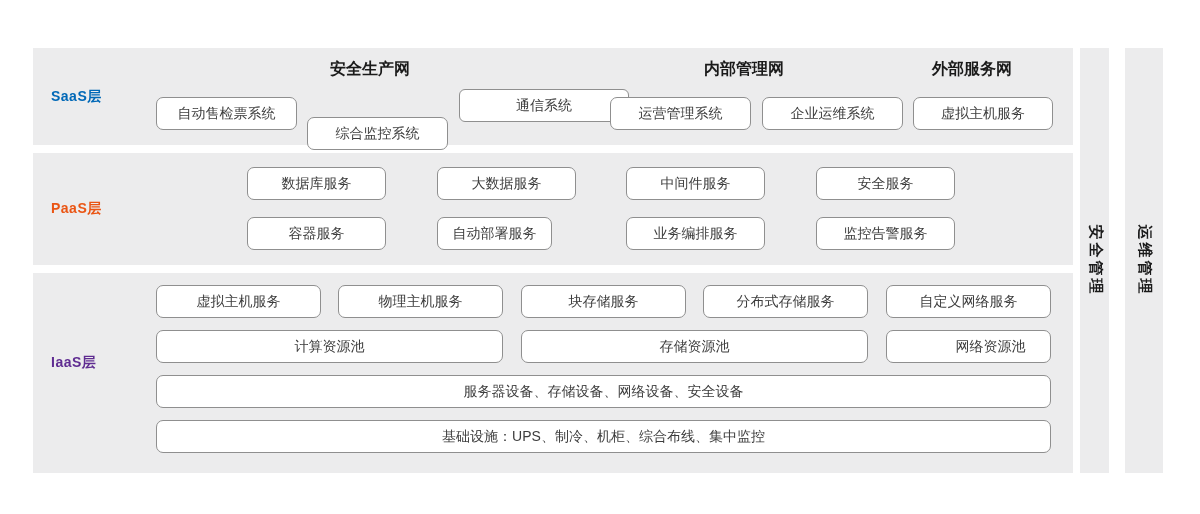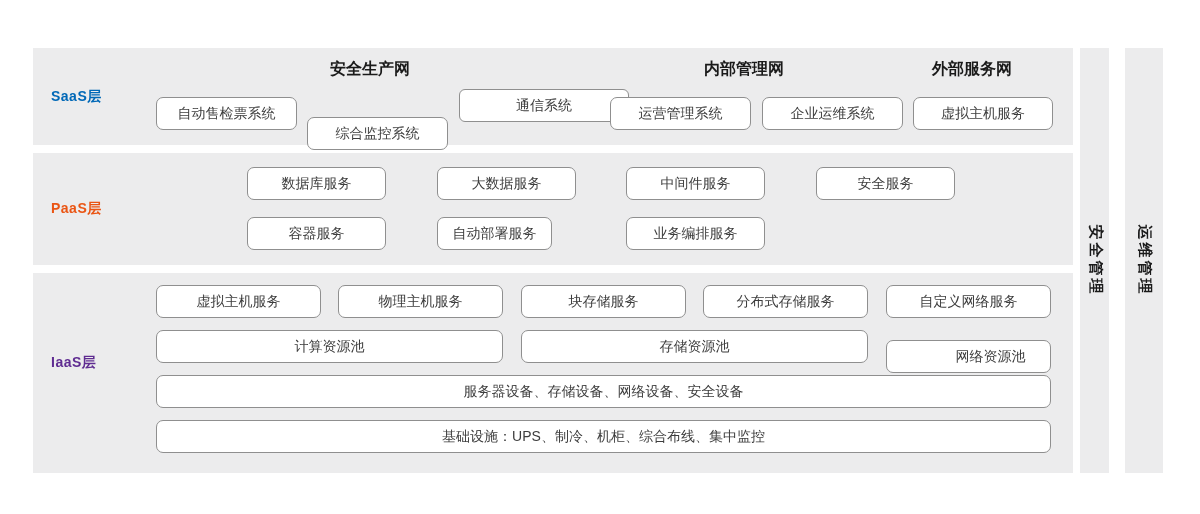--- a/index.html
+++ b/index.html
@@ -41,34 +41,35 @@
     <div class="layer-label" style="top:50%;transform:translateY(-50%);color:#EA5514;">PaaS层</div>
 
     <div class="sbox" style="left:214px;top:14px;width:139px;">数据库服务</div>
     <div class="sbox" style="left:404px;top:14px;width:139px;">大数据服务</div>
     <div class="sbox" style="left:593px;top:14px;width:139px;">中间件服务</div>
     <div class="sbox" style="left:783px;top:14px;width:139px;text-align:right;">安全服务</div>
 
     <div class="sbox" style="left:214px;top:64px;width:139px;">容器服务</div>
     <div class="sbox" style="left:404px;top:64px;width:115px;">自动部署服务</div>
     <div class="sbox" style="left:593px;top:64px;width:139px;">业务编排服务</div>
+    <div class="sbox" style="left:783px;top:64px;width:139px;">监控告警服务</div>
   </div>
 
   <div class="panel" style="left:33px;top:273px;width:1040px;height:200px;">
     <div class="layer-label" style="top:45%;transform:translateY(-50%);color:#5F2C91;">IaaS层</div>
 
     <div class="sbox" style="left:123px;top:12px;width:165px;">虚拟主机服务</div>
     <div class="sbox" style="left:305px;top:12px;width:165px;">物理主机服务</div>
     <div class="sbox" style="left:488px;top:12px;width:165px;">块存储服务</div>
     <div class="sbox" style="left:670px;top:12px;width:165px;">分布式存储服务</div>
     <div class="sbox" style="left:853px;top:12px;width:165px;">自定义网络服务</div>
 
     <div class="sbox" style="left:123px;top:57px;width:347px;">计算资源池</div>
     <div class="sbox" style="left:488px;top:57px;width:347px;">存储资源池</div>
-    <div class="sbox" style="left:853px;top:67px;width:165px;padding-left:44px;">网络资源池</div>
+    <div class="sbox" style="left:853px;top:57px;width:165px;padding-left:44px;">网络资源池</div>
 
     <div class="sbox" style="left:123px;top:102px;width:895px;">服务器设备、存储设备、网络设备、安全设备</div>
 
     <div class="sbox" style="left:123px;top:147px;width:895px;">基础设施：UPS、制冷、机柜、综合布线、集中监控</div>
   </div>
 
   <div class="vbar" style="left:1080px;top:48px;width:29px;height:425px;">
     <span class="vtext">安全管理</span>
   </div>
   <div class="vbar" style="left:1125px;top:48px;width:38px;height:425px;">

